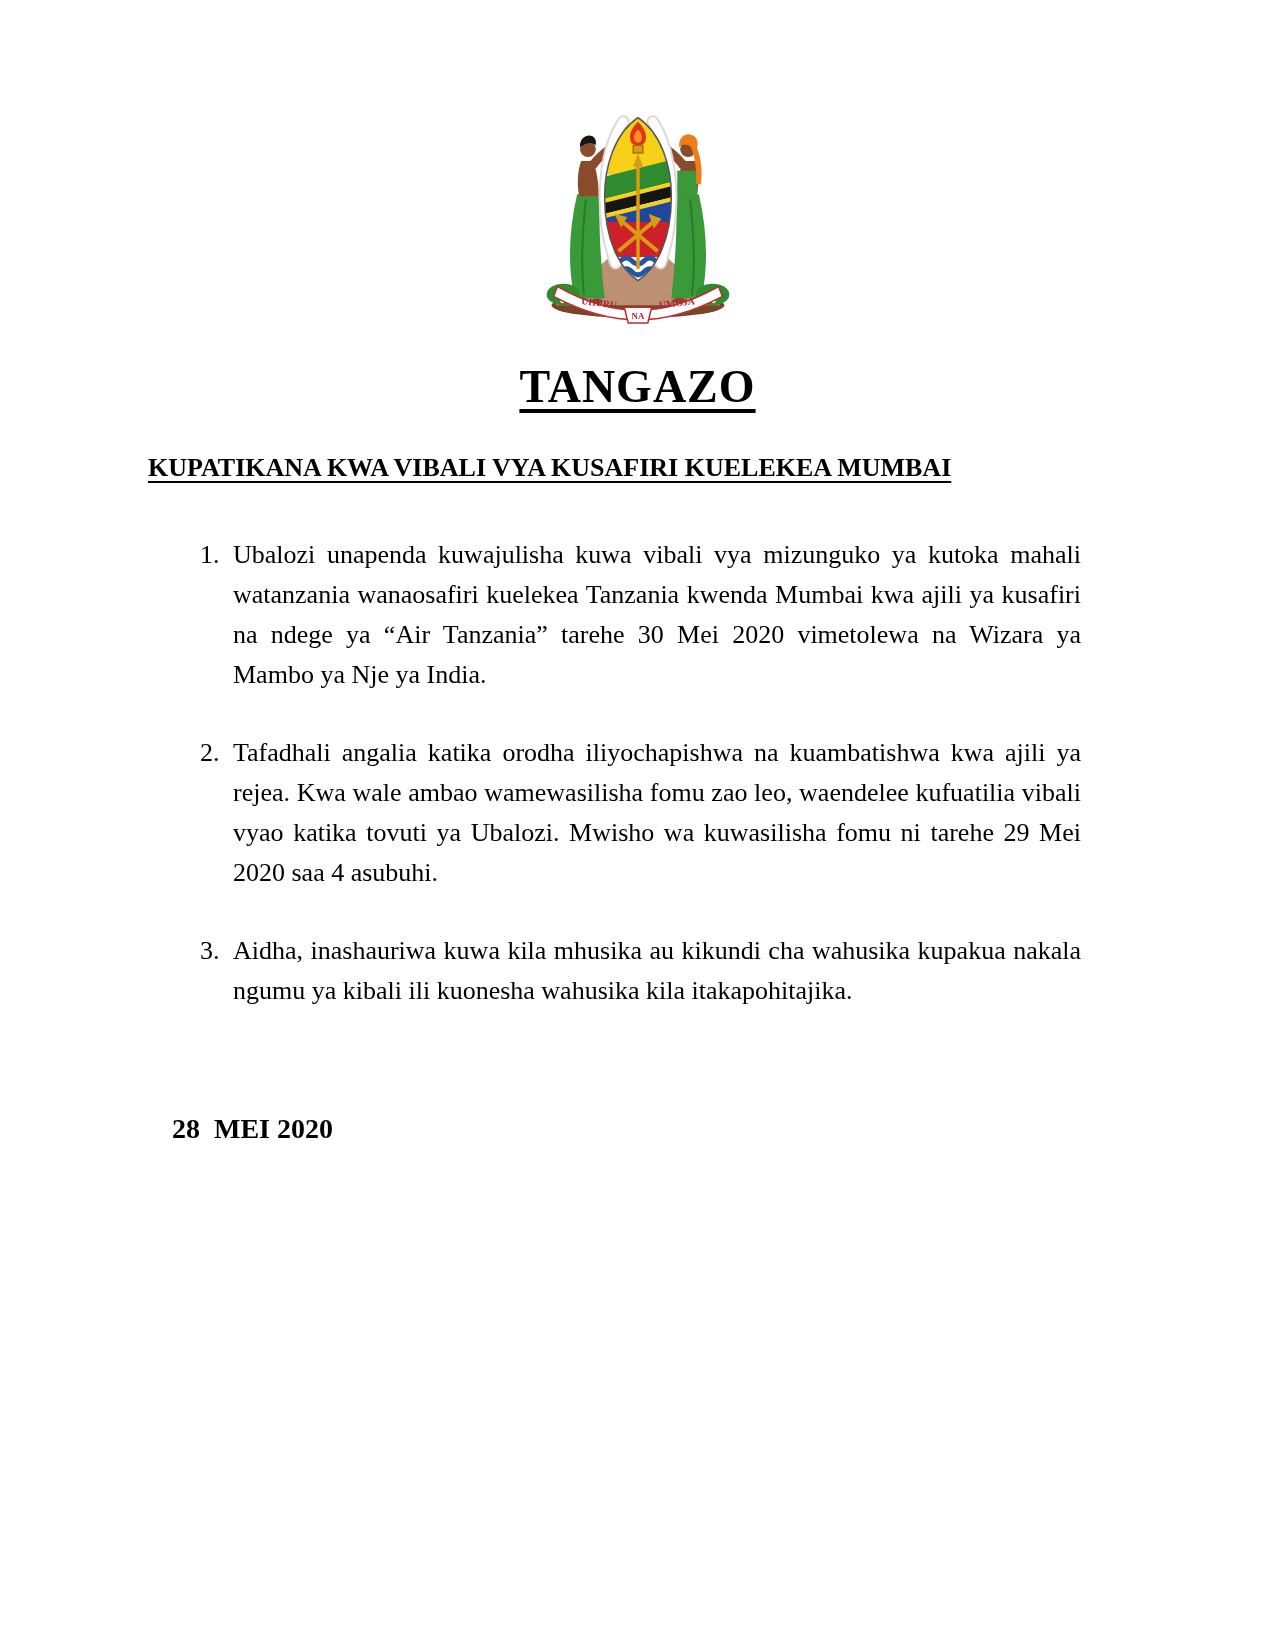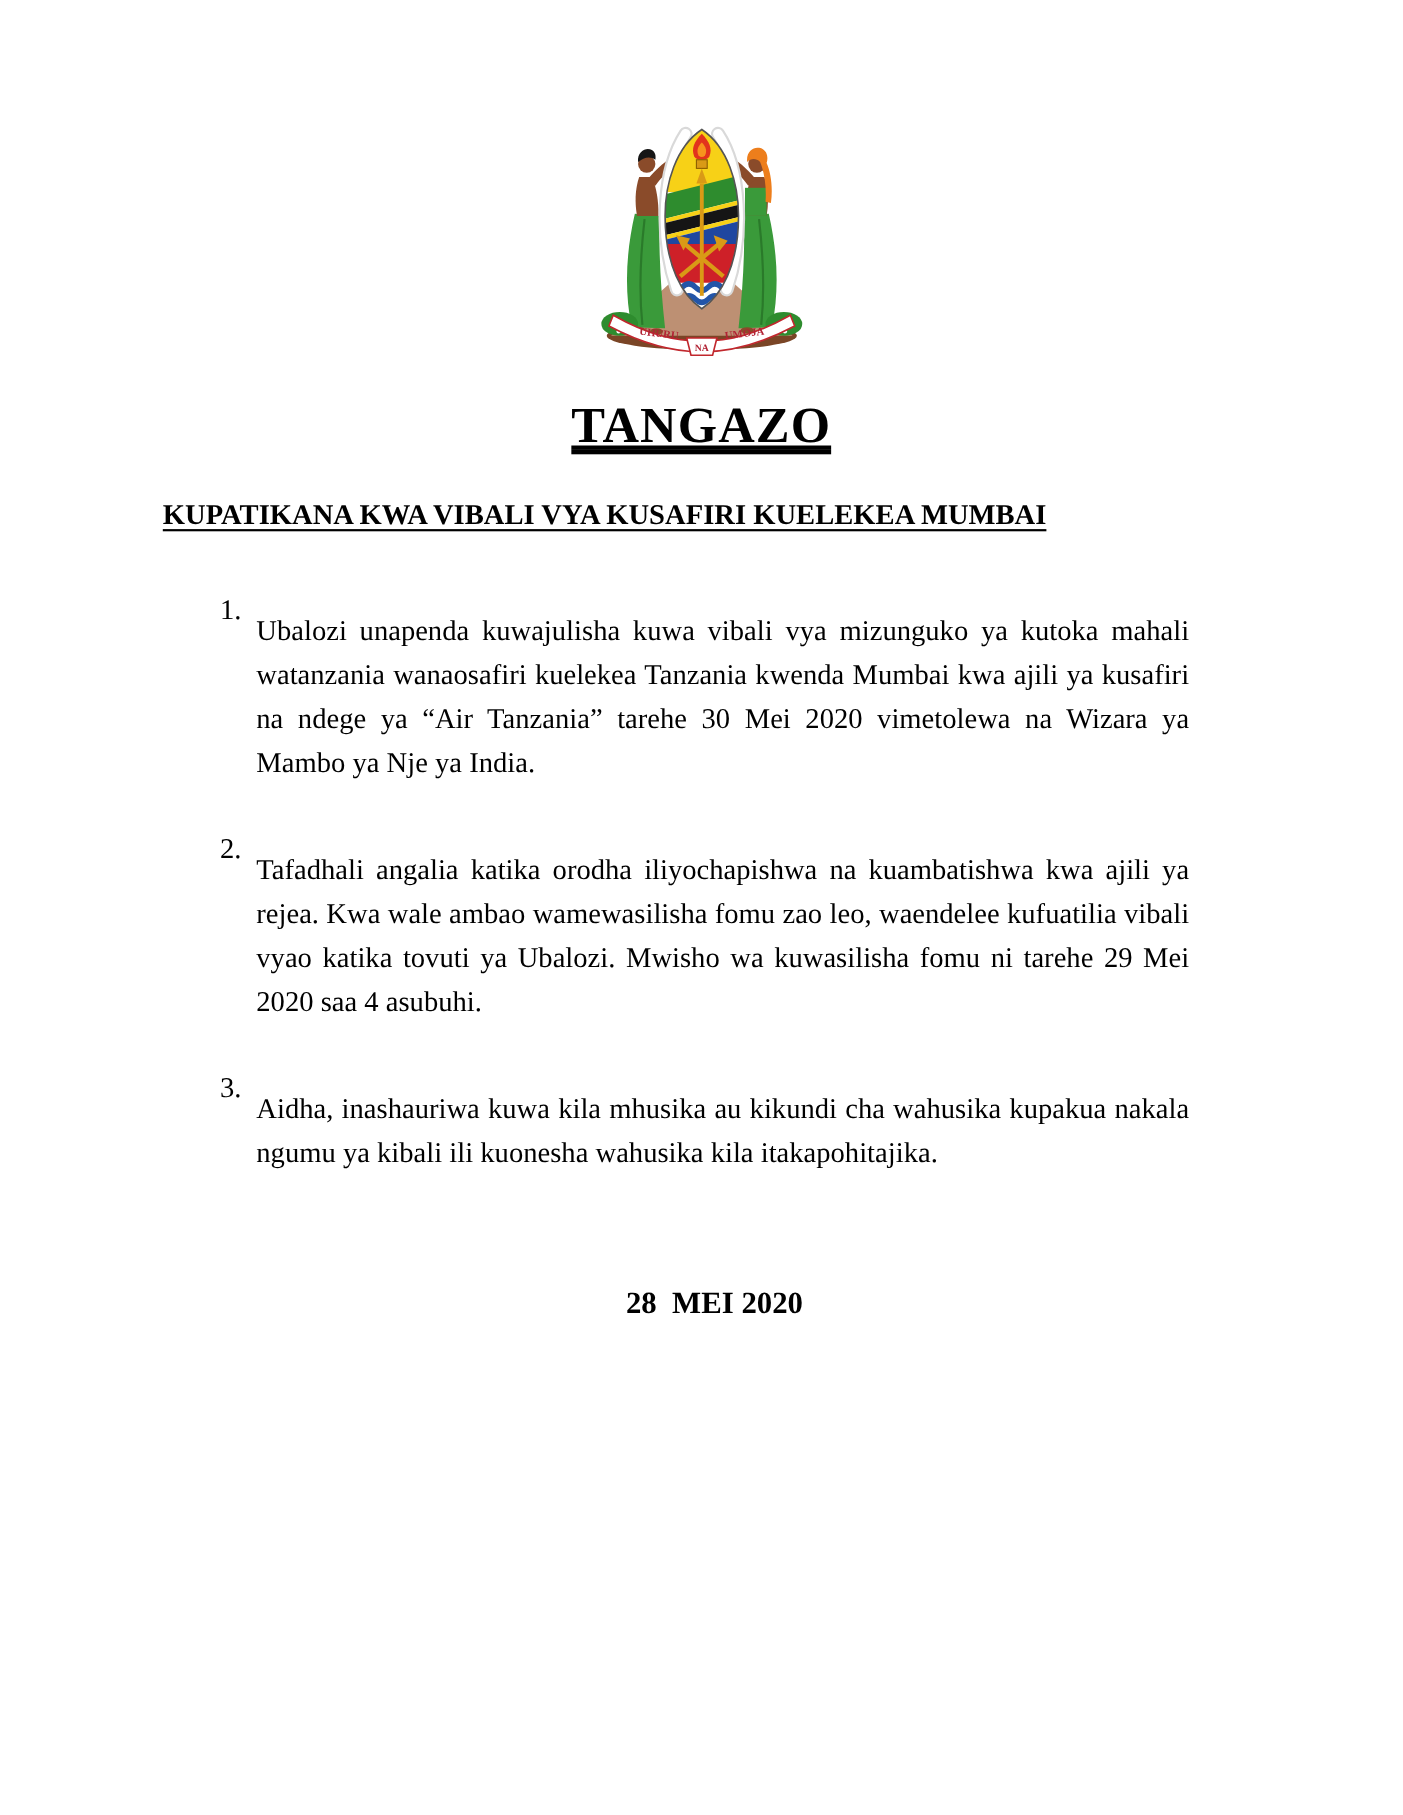--- a/index.html
+++ b/index.html
@@ -17,21 +17,20 @@
     display: flex;
     justify-content: center;
   }
 
   .doc-title {
     margin-top: 34px;
     text-align: center;
     font-size: 46px;
     font-weight: bold;
     letter-spacing: 1px;
-    text-decoration: underline;
   }
   .doc-title span {
     text-decoration: underline;
     text-decoration-thickness: 4px;
     text-underline-offset: 7px;
   }
 
   .doc-heading {
     margin-top: 40px;
     font-size: 26px;
@@ -53,31 +52,30 @@
     font-size: 26px;
     line-height: 40px;
   }
   .announcement-list li + li { margin-top: 38px; }
   .announcement-list .num {
     flex: 0 0 33px;
   }
   .announcement-list .ptext {
     flex: 1;
     text-align: justify;
-    margin-top: 19px;
   }
 
   .doc-footer {
     margin-top: 96px;
     padding-left: 24px;
     font-weight: bold;
     font-size: 28px;
     line-height: 44px;
   }
-  .doc-footer .date-line { white-space: pre-wrap; text-align: center; }
+  .doc-footer .date-line { white-space: pre-wrap; }
 </style>
 </head>
 <body>
 
 <div class="content">
 
   <div class="emblem-wrap">
     <svg width="216" height="230" viewBox="0 0 220 234" xmlns="http://www.w3.org/2000/svg">
       <defs>
         <clipPath id="shieldClip">

